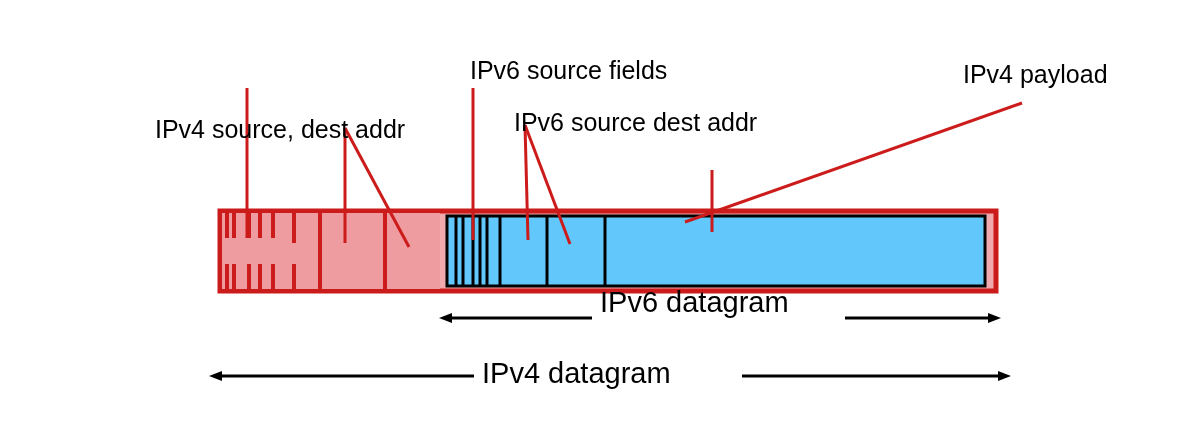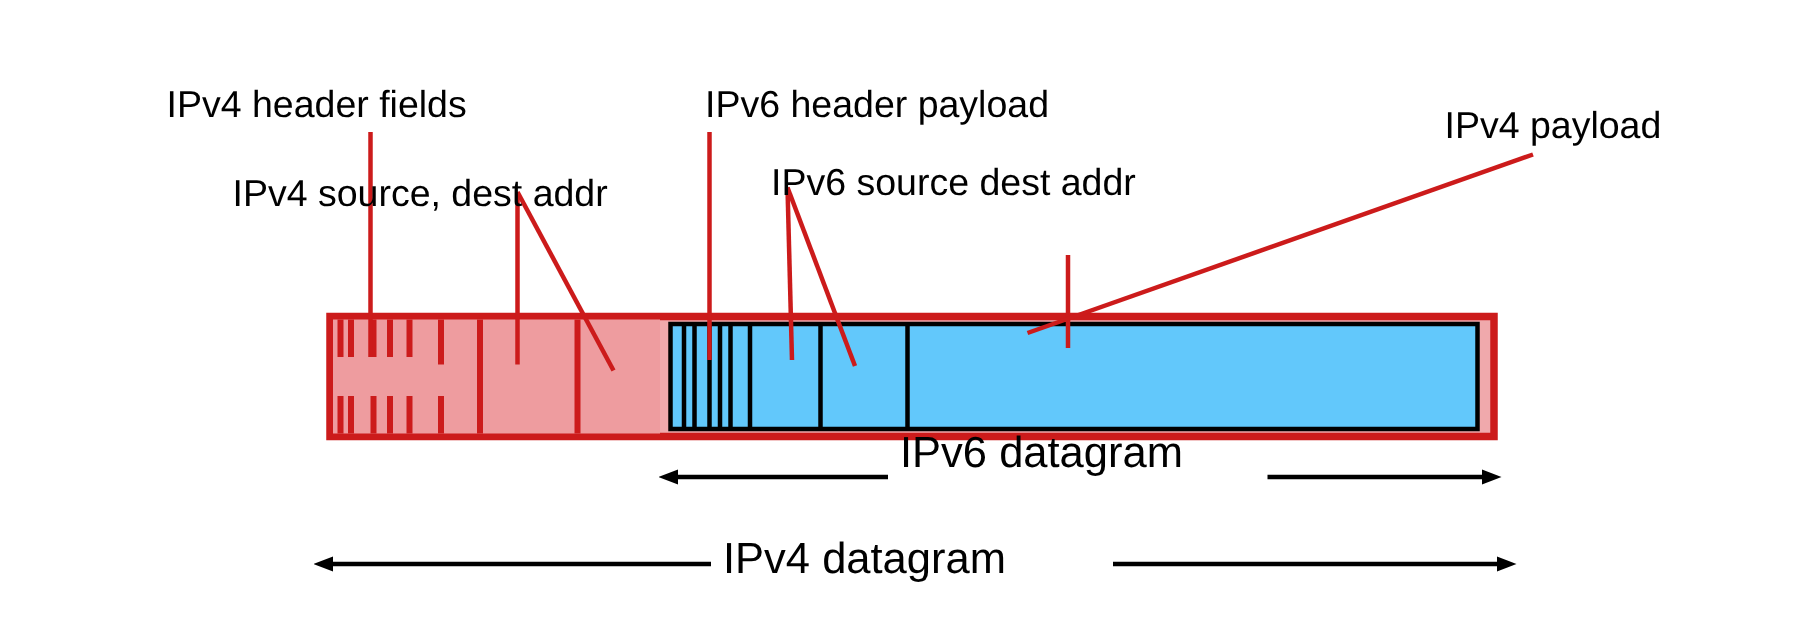--- a/index.html
+++ b/index.html
@@ -21,21 +21,21 @@
     font-size: 25px;
     line-height: 1;
     white-space: nowrap;
     font-family: "Liberation Sans", sans-serif;
   }
   #lbl-ipv4-header   { left: 111px; top: 58px; }
   #lbl-ipv4-addr     { left: 155px; top: 97px; margin-top: 20px; }
   #lbl-ipv6-header   { left: 470px; top: 58px; }
   #lbl-ipv6-addr     { left: 514px; top: 110px; }
   #lbl-udptcp        { left: 560px; top: 139px; }
-  #lbl-ipv4-payload  { left: 963px; top: 72px; }
+  #lbl-ipv4-payload  { left: 963px; top: 62px; }
   #lbl-ipv6-dgram    { left: 600px; top: 288px; font-size: 29px; }
   #lbl-ipv4-dgram    { left: 482px; top: 359px; font-size: 29px; }
   svg.layer {
     position: absolute;
     left: 0;
     top: 0;
     width: 1195px;
     height: 423px;
   }
 </style>
@@ -117,25 +117,24 @@
     <g stroke="#000000" stroke-width="3">
 
       <line x1="452" y1="318" x2="592" y2="318" marker-start="url(#arrL)"></line>
       <line x1="845" y1="318" x2="988" y2="318" marker-end="url(#arrR)"></line>
 
       <line x1="222" y1="376" x2="474" y2="376" marker-start="url(#arrL)"></line>
       <line x1="742" y1="376" x2="998" y2="376" marker-end="url(#arrR)"></line>
     </g>
   </svg>
 
-  <div class="lbl" id="lbl-ipv4-header">IPv4 header fields</div>
 
   <div class="lbl" id="lbl-ipv4-addr">IPv4 source, dest addr</div>
 
-  <div class="lbl" id="lbl-ipv6-header">IPv6 header payload</div>
+  <div class="lbl" id="lbl-ipv6-header">IPv6 source fields</div>
 
   <div class="lbl" id="lbl-ipv6-addr">IPv6 source dest addr</div>
 
 
   <div class="lbl" id="lbl-ipv4-payload">IPv4 payload</div>
 
   <div class="lbl" id="lbl-ipv6-dgram">IPv6 datagram</div>
 
   <div class="lbl" id="lbl-ipv4-dgram">IPv4 datagram</div>
 

